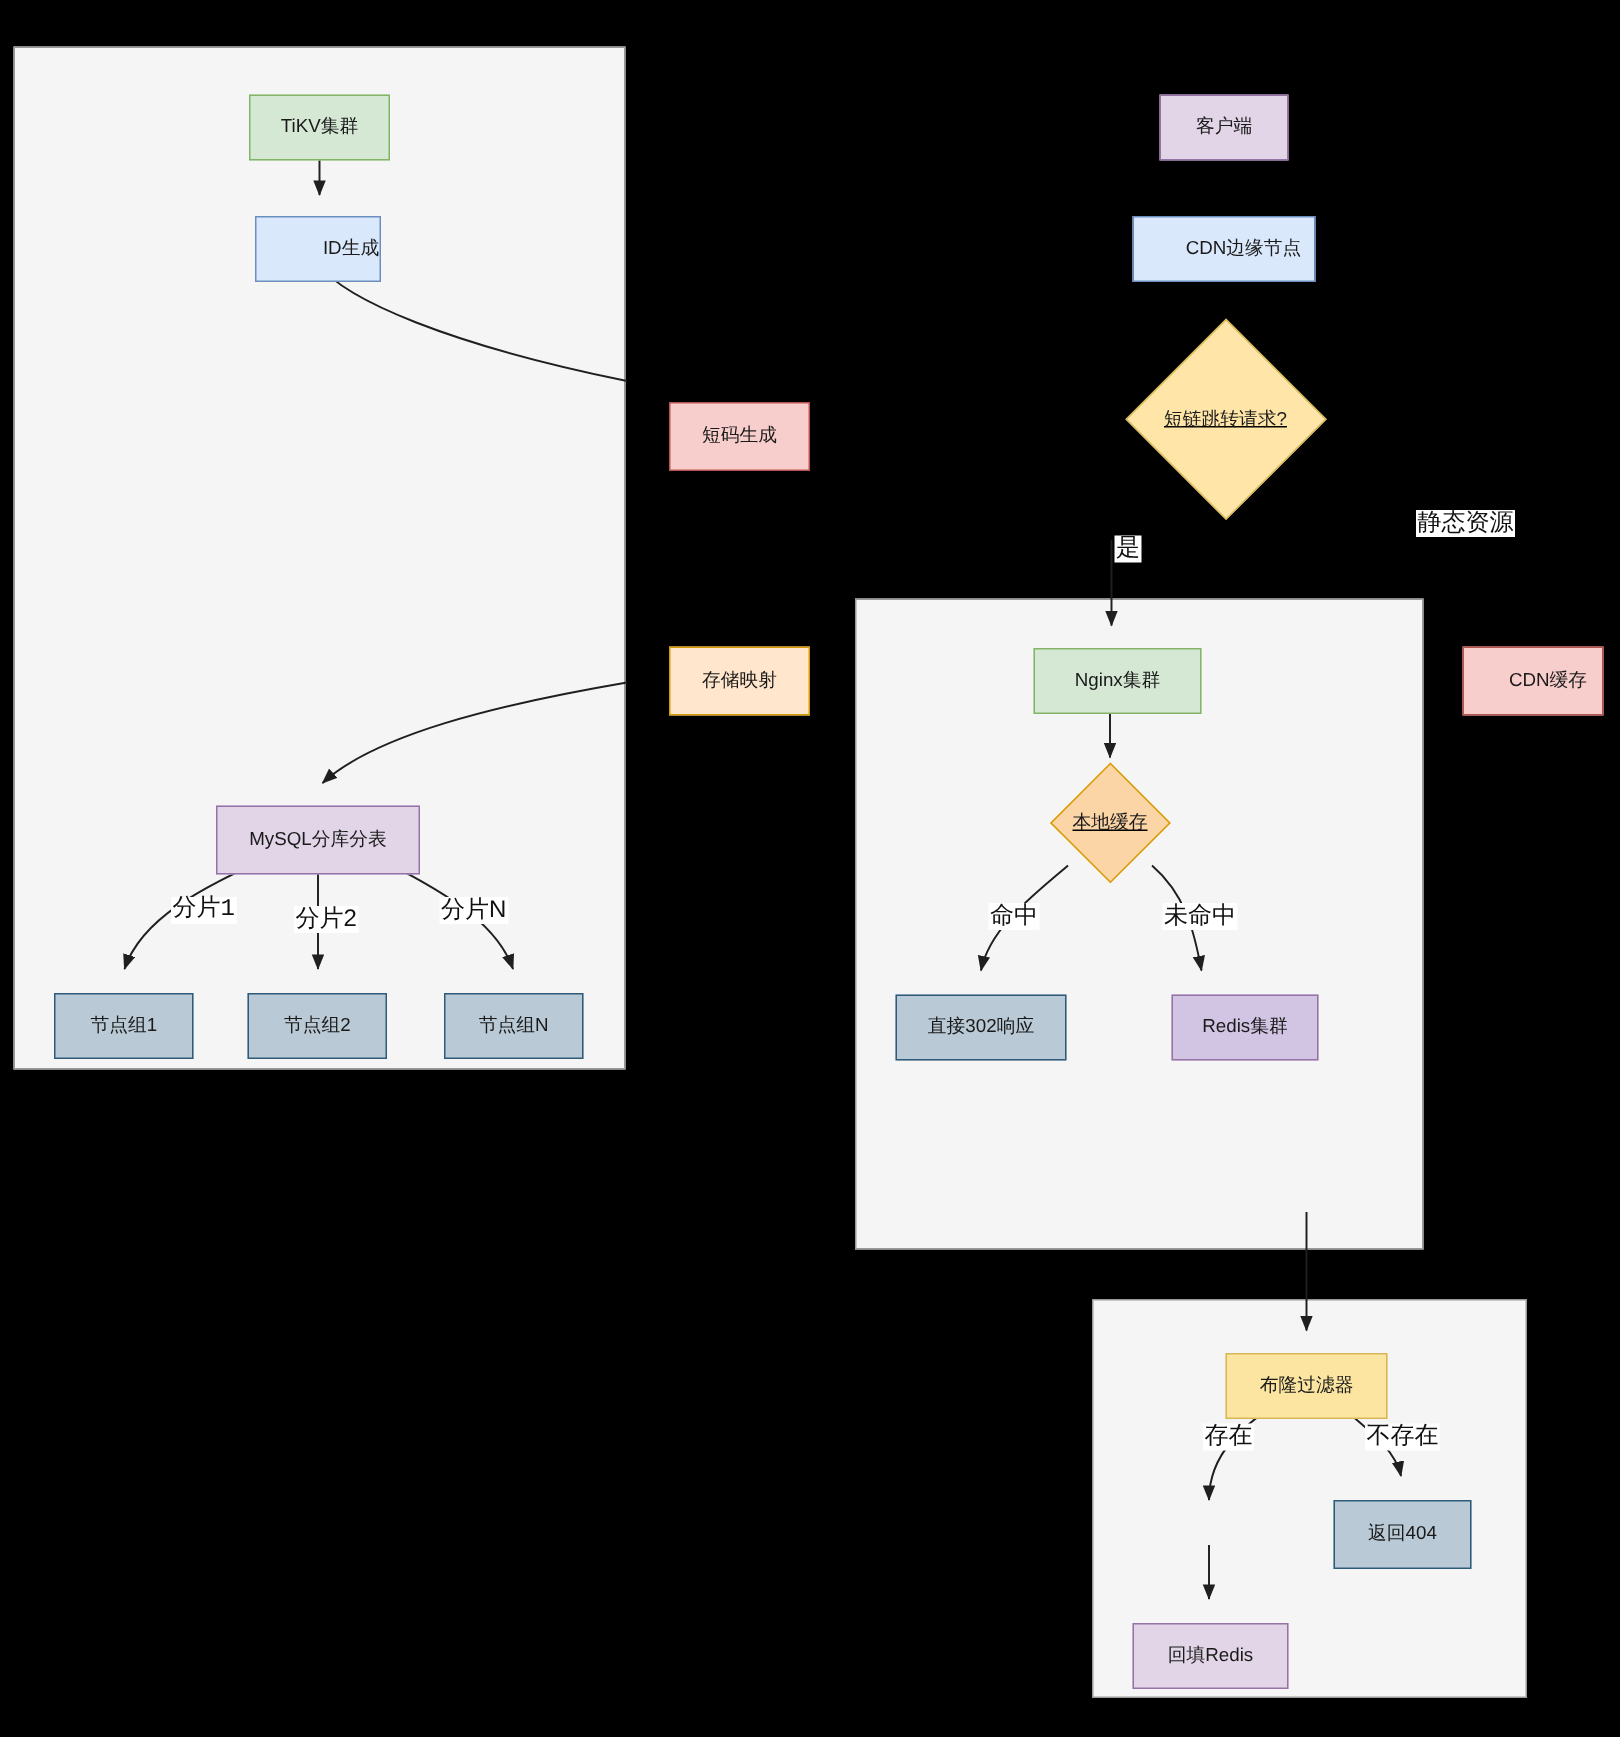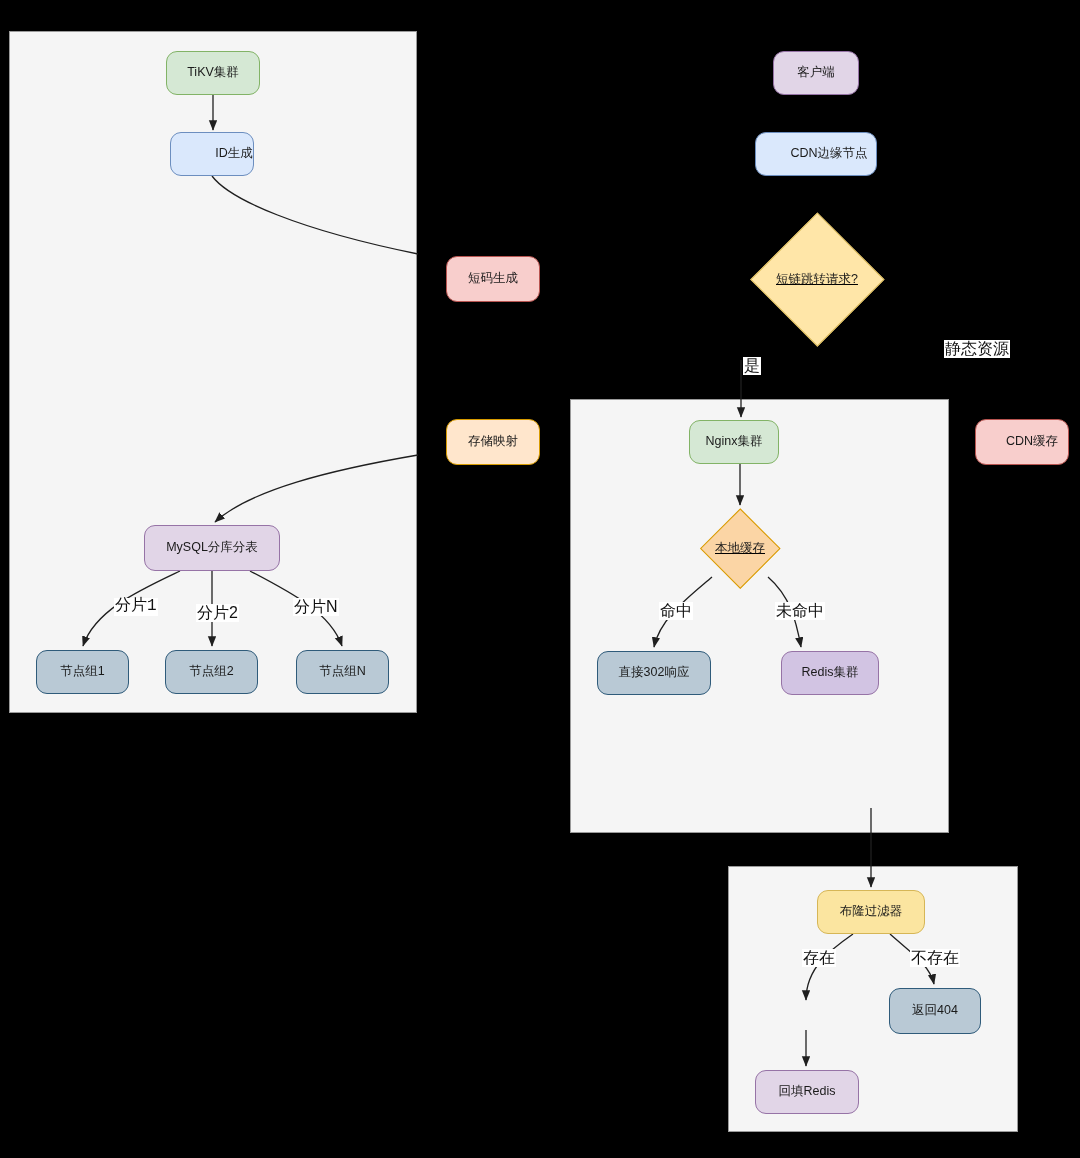--- a/index.html
+++ b/index.html
@@ -27,21 +27,21 @@
     display: flex;
     align-items: center;
     justify-content: center;
     text-align: center;
     font-size: 12.5px;
     color: #1a1a1a;
     line-height: 1.25;
     border-width: 1.4px;
     border-style: solid;
   }
-  .node.rect { border-radius: 11px; }
+  .node.rect { border-radius: 0; margin-top: 12px; }
   .diamond-wrap {
     position: absolute;
     display: flex;
     align-items: center;
     justify-content: center;
     text-decoration: underline;
   }
   .diamond-shape {
     position: absolute;
     left: 0; top: 0;
@@ -145,21 +145,21 @@
       <div class="node rect" style="left: 755px; top: 132px; width: 122px; height: 44px; background: rgb(218, 232, 252); border-color: rgb(108, 142, 191); padding-left: 26px;">
         <span>CDN边缘节点</span>
       </div>
       <div class="diamond-wrap" style="left: 750px; top: 212px; width: 134px; height: 134px;">
         <div class="diamond-shape" style="width: 94.7523px; height: 94.7523px; left: 19.6238px; top: 19.6238px; background: rgb(255, 230, 168); border-color: rgb(214, 182, 86);"></div>
         <div class="diamond-label">短链跳转请求?</div>
       </div>
       <div class="node rect" style="left: 975px; top: 419px; width: 94px; height: 46px; background: rgb(248, 206, 204); border-color: rgb(184, 84, 80); padding-left: 20px;">
         <span>CDN缓存</span>
       </div>
-      <div class="node rect" style="left: 689px; top: 420px; width: 90px; height: 44px; background: rgb(213, 232, 212); border-color: rgb(130, 179, 102);">
+      <div class="node rect" style="left: 689px; top: 420px; width: 112px; height: 44px; background: rgb(213, 232, 212); border-color: rgb(130, 179, 102);">
         <span>Nginx集群</span>
       </div>
       <div class="diamond-wrap" style="left: 700px; top: 508px; width: 80px; height: 80px;">
         <div class="diamond-shape" style="width: 56.5685px; height: 56.5685px; left: 11.7157px; top: 11.7157px; background: rgb(251, 213, 165); border-color: rgb(215, 155, 0);"></div>
         <div class="diamond-label">本地缓存</div>
       </div>
       <div class="node rect" style="left: 597px; top: 651px; width: 114px; height: 44px; background: rgb(185, 201, 213); border-color: rgb(47, 91, 122);">
         <span>直接302响应</span>
       </div>
       <div class="node rect" style="left: 781px; top: 651px; width: 98px; height: 44px; background: rgb(210, 196, 227); border-color: rgb(150, 115, 166);">

